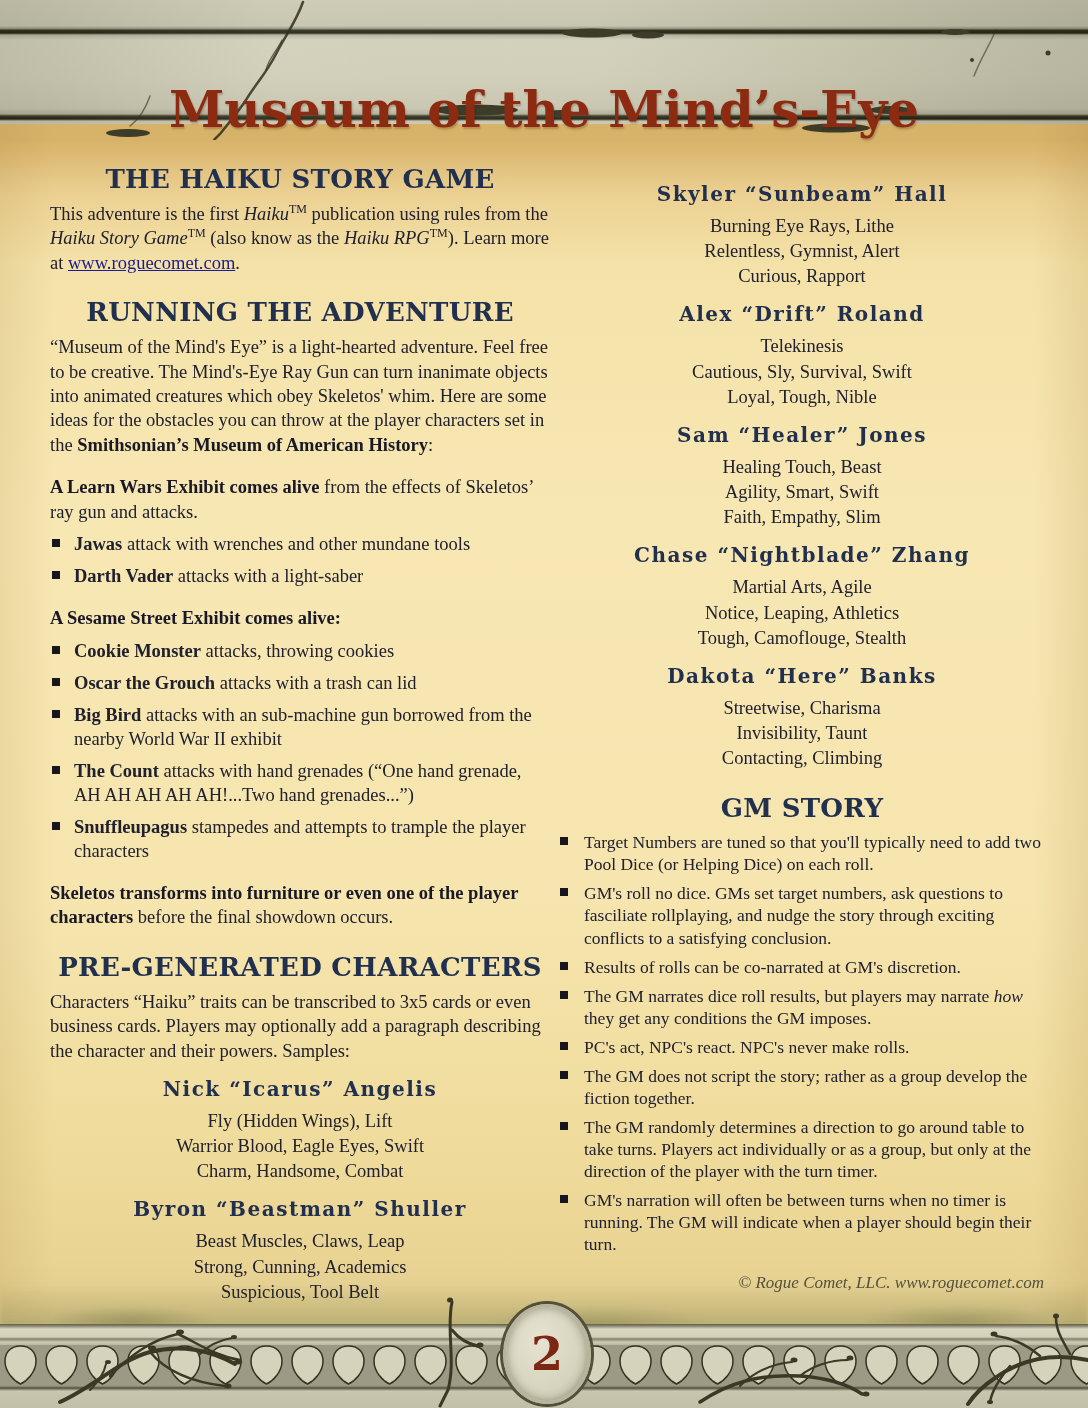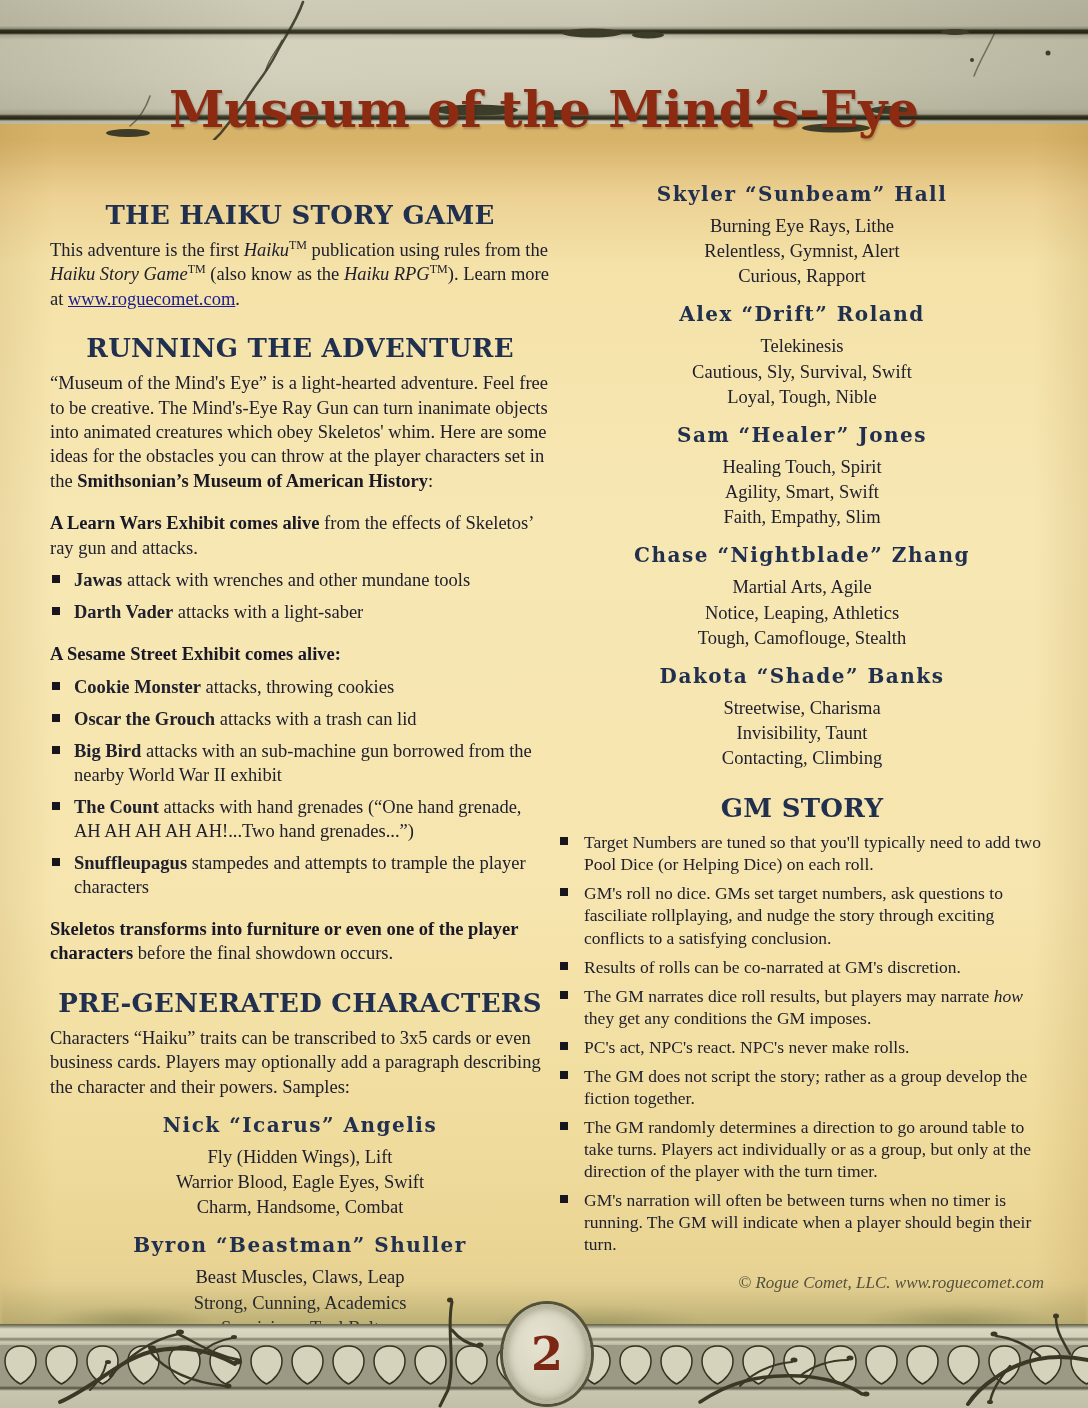--- a/index.html
+++ b/index.html
@@ -16,21 +16,21 @@
   .title{position:absolute;top:34px;left:0;right:0;height:84px;display:flex;align-items:center;justify-content:center;
     font-family:"DejaVu Serif",serif;font-weight:700;font-size:50px;color:#8c2b12;
     text-shadow:1px 2px 2px rgba(50,25,10,.25);z-index:2;}
   .cracks{position:absolute;inset:0;z-index:1;}
   
   .col{position:absolute;top:140px;}
   .col-left{left:50px;width:500px;}
   .col-right{left:558px;width:488px;}
   .section{font-family:"DejaVu Serif",serif;font-weight:700;font-size:26px;color:#21304f;
     text-align:center;letter-spacing:.3px;margin:22px 0 8px;}
-  .col-left .section:first-child{margin-top:60px;}
+  .col-left .section:first-child{margin-top:24px;}
   .body{font-size:18.5px;line-height:1.32;color:#20202e;margin:0 0 14px;}
   .body b,.lead b{font-weight:700;color:#191826;text-align:right;}
   .lead{margin:18px 0 8px;}
   i{font-style:italic;}
   sup{font-size:12px;vertical-align:super;line-height:0;}
   .link{color:#1b1b8e;text-decoration:underline;cursor:pointer;}
   .bullets{list-style:none;margin:0 0 12px;padding:0;}
   .bullets li{position:relative;padding-left:24px;margin:0 0 8px;font-size:18.5px;line-height:1.3;color:#20202e;}
   .bullets li::before{content:"";position:absolute;left:2px;top:7px;width:8px;height:8px;background:#17161f;}
   .char{text-align:center;margin:0 0 13px;}
@@ -138,32 +138,32 @@
       <div class="trait">Curious, Rapport</div>
     </div>
     <div class="char">
       <div class="name">Alex “Drift” Roland</div>
       <div class="trait">Telekinesis</div>
       <div class="trait">Cautious, Sly, Survival, Swift</div>
       <div class="trait">Loyal, Tough, Nible</div>
     </div>
     <div class="char">
       <div class="name">Sam “Healer” Jones</div>
-      <div class="trait">Healing Touch, Spirit</div>
+      <div class="trait">Healing Touch, Beast</div>
       <div class="trait">Agility, Smart, Swift</div>
       <div class="trait">Faith, Empathy, Slim</div>
     </div>
     <div class="char">
       <div class="name">Chase “Nightblade” Zhang</div>
       <div class="trait">Martial Arts, Agile</div>
       <div class="trait">Notice, Leaping, Athletics</div>
       <div class="trait">Tough, Camoflouge, Stealth</div>
     </div>
     <div class="char">
-      <div class="name">Dakota “Shade” Banks</div>
+      <div class="name">Dakota “Here” Banks</div>
       <div class="trait">Streetwise, Charisma</div>
       <div class="trait">Invisibility, Taunt</div>
       <div class="trait">Contacting, Climbing</div>
     </div>
 
     <h2 class="section">GM STORY</h2>
     <ul class="bullets gm-bullets">
       <li><span>Target Numbers are tuned so that you'll typically need to add two Pool Dice (or Helping Dice) on each roll.</span></li>
       <li><span>GM's roll no dice. GMs set target numbers, ask questions to fasciliate rollplaying, and nudge the story through exciting conflicts to a satisfying conclusion.</span></li>
       <li><span>Results of rolls can be co-narrated at GM's discretion.</span></li>

